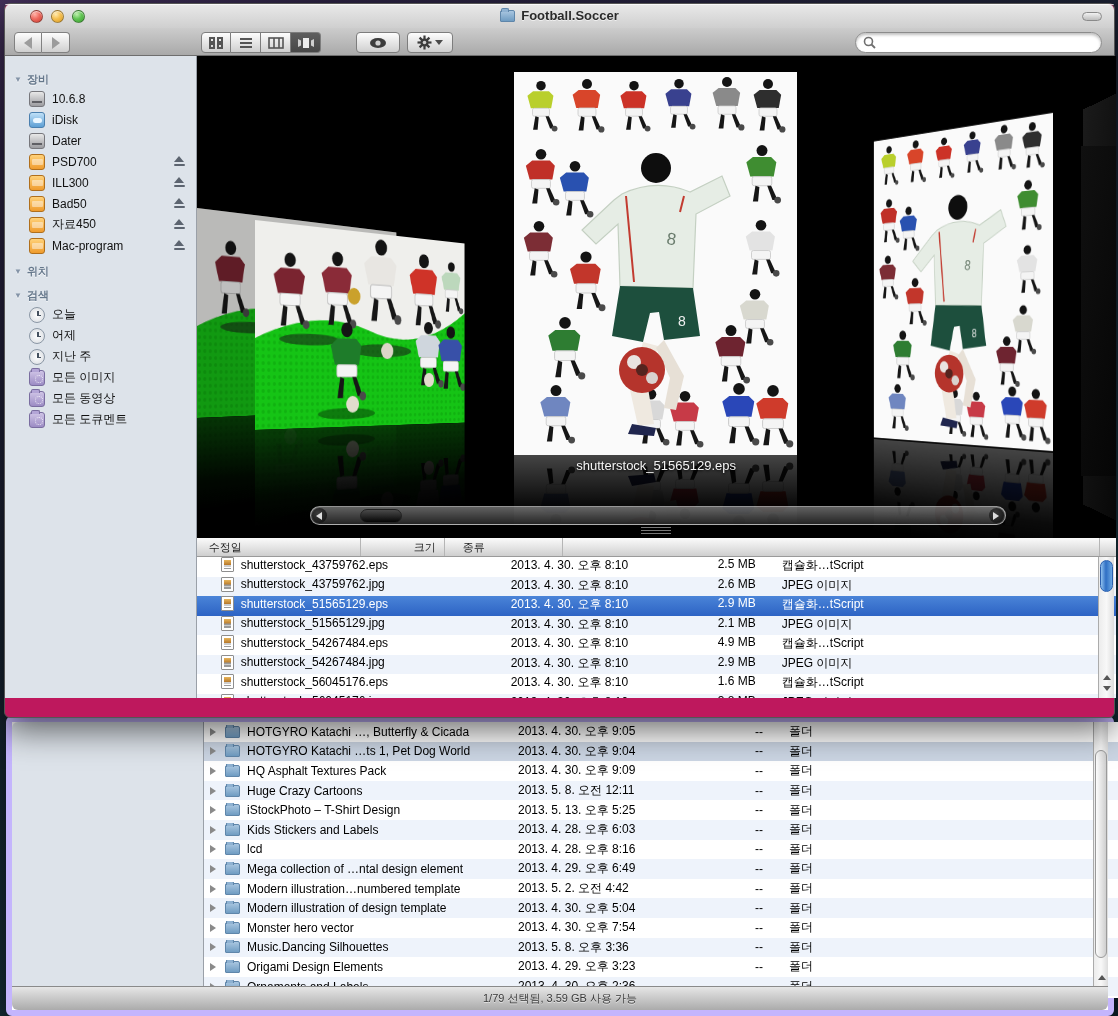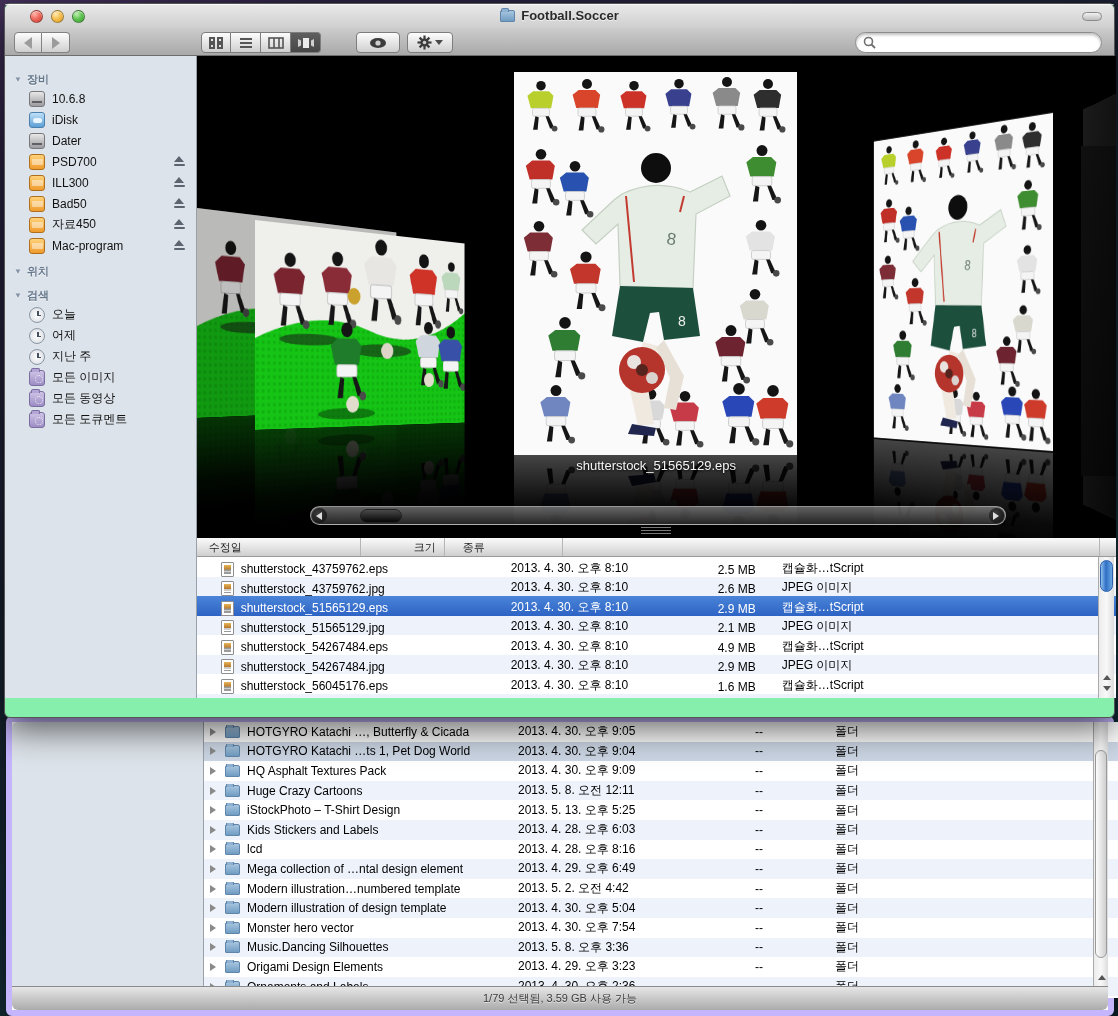--- a/index.html
+++ b/index.html
@@ -2,21 +2,21 @@
 <html><head>
 <meta charset="utf-8">
 <style>
   * { margin:0; padding:0; box-sizing:border-box; }
   html,body { width:1118px; height:1016px; overflow:hidden; }
   body {
     font-family:"Liberation Sans","DejaVu Sans",sans-serif;
     background:linear-gradient(155deg,#44305a 0%,#2a2140 10%,#17202e 40%,#14303a 72%,#0d2029 100%);
     position:relative;
   }
-  .window { position:absolute; background:#86efac; box-shadow:0 12px 34px rgba(0,0,0,.6); }
+  .window { position:absolute; background:#be185d; box-shadow:0 12px 34px rgba(0,0,0,.6); }
   
   .win1 { left:4px; top:3px; width:1111px; height:715px; border-radius:6px; z-index:3; border:1px solid #555; }
   .titlebar {
     height:24px; border-radius:6px 6px 0 0; position:relative;
     background:linear-gradient(#e9e9e9,#cfcfcf);
   }
   .toolbar {
     height:28px; position:relative;
     background:linear-gradient(#cccccc,#a9a9a9);
     border-bottom:1px solid #6e6e6e;
@@ -118,21 +118,21 @@
     background:linear-gradient(#fbfbfb,#cfcfcf); border-bottom:1px solid #9a9a9a; font-size:11px; color:#222; }
   .hc { display:flex; align-items:center; border-right:1px solid #b5b5b5; height:100%; position:relative; }
   .hc-name { width:302px; padding-left:50px; background:linear-gradient(#d3e1f3,#aec6e4); border-right:1px solid #8fa8c6;}
   .sorttri { position:absolute; right:10px; font-size:8px; color:#44608a; }
   .hc-date { width:164px; padding-left:12px; }
   .hc-size { width:84px; justify-content:flex-end; padding-right:8px; }
   .hc-kind { width:118px; padding-left:18px; }
   .hc-rest { flex:1; }
   .hc-sb { width:16px; border-right:none; }
   .rows { position:absolute; left:0; top:501px; width:919px; height:141px; overflow:hidden; background:#fff; }
-  .row { display:flex; height:19.5px; align-items:flex-end; font-size:12px; color:#000; }
+  .row { display:flex; height:19.5px; align-items:flex-start; font-size:12px; color:#000; }
   .row.alt { background:#eef3fb; }
   .row.selected { background:linear-gradient(#4a84d8,#2d63c4); color:#fff; }
   .c-name { width:302px; display:flex; align-items:center; padding-left:24px; white-space:nowrap; overflow:hidden; }
   .c-date { width:181px; padding-left:12px; }
   .c-size { width:84px; text-align:right; padding-right:8px; }
   .c-kind { width:134px; padding-left:18px; white-space:nowrap; overflow:hidden;}
   .doc-ico { width:13px; height:15px; background:#fff; border:1px solid #8e8e8e; border-radius:1px; margin-right:7px; position:relative; flex:0 0 13px;}
   .doc-ico::before{content:"";position:absolute;left:2px;top:2px;width:7px;height:5px;background:linear-gradient(#e8b55a,#b4762a);}
   .doc-ico::after{content:"";position:absolute;left:2px;bottom:2px;width:7px;height:1.5px;background:#9a9a9a;box-shadow:0 -2.5px 0 #9a9a9a;}
   
@@ -158,21 +158,21 @@
   .row2.selected { background:#ccd6e4; }
   .c2-name { width:302px; display:flex; align-items:center; padding-left:6px; white-space:nowrap; overflow:hidden; }
   .disc { width:0; height:0; border:4px solid transparent; border-left:6px solid #8a8a8a; margin-right:5px; flex:0 0 6px;}
   .fold, .fico { display:inline-block; width:15px; height:12px; border-radius:2px 2px 1px 1px; position:relative;
     background:linear-gradient(#a9c6e0,#6f9cc2); border:1px solid #5f86aa; }
   .fold::before, .fico::before { content:""; position:absolute; left:0px; top:-3px; width:6px; height:3px;
     background:#8fb2d2; border:1px solid #5f86aa; border-bottom:none; border-radius:2px 2px 0 0; }
   .fico { margin-right:7px; flex:0 0 15px; }
   .c2-date { width:181px; padding-left:12px; }
   .c2-size { width:84px; text-align:right; padding-right:8px; }
-  .c2-kind { width:134px; padding-left:18px;text-align:center; }
+  .c2-kind { width:134px; padding-left:18px; }
   .vscroll2 { position:absolute; right:0; top:0; width:15px; height:276px; background:linear-gradient(to right,#ececec,#f8f8f8,#dcdcdc); border-left:1px solid #ababab; }
   .vthumb2 { position:absolute; left:1px; top:28px; width:12px; height:208px; border-radius:7px;
     background:linear-gradient(to right,#fdfdfd,#cfcfcf); border:1px solid #9a9a9a; }
   .win2 .statusbar { height:24px; line-height:23px; }
 </style>
 </head>
 <body>
 
 <svg width="0" height="0" style="position:absolute">
   <defs>

